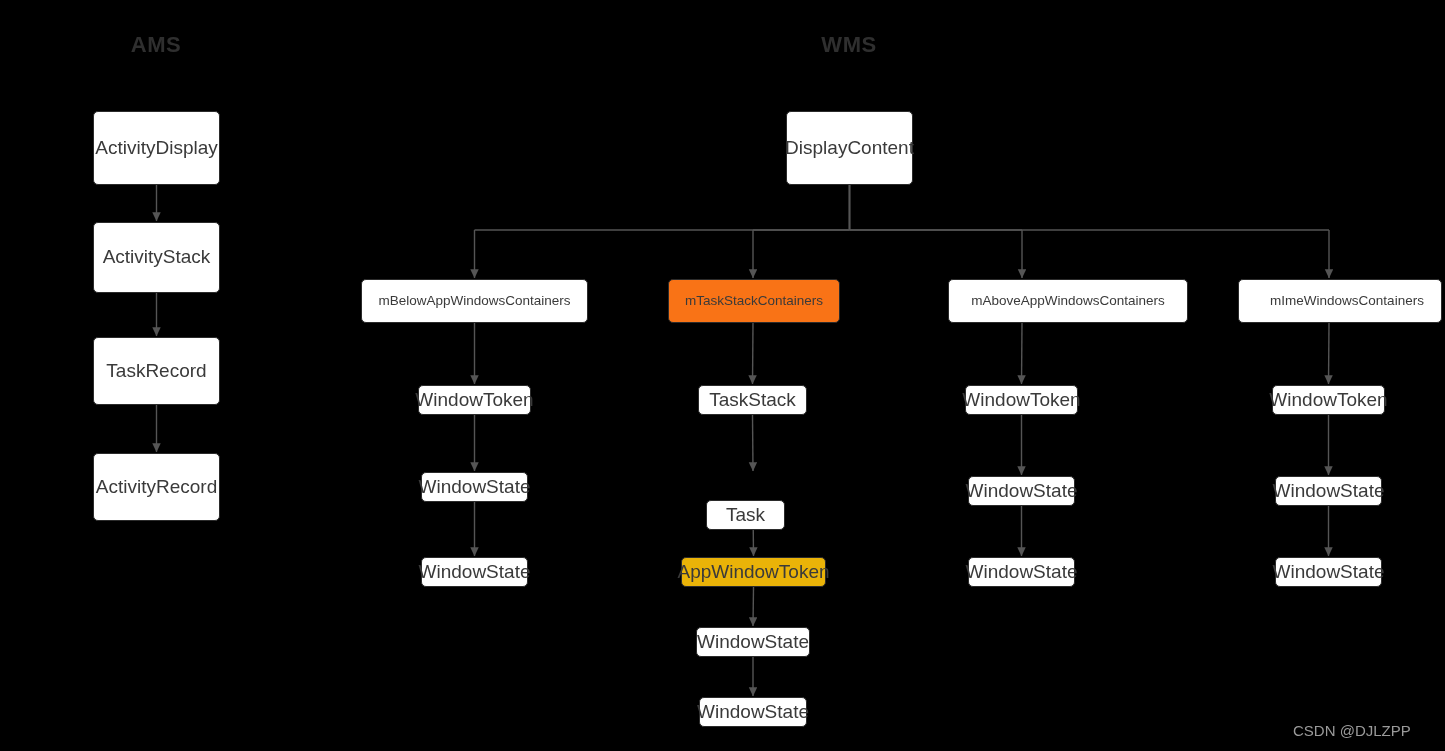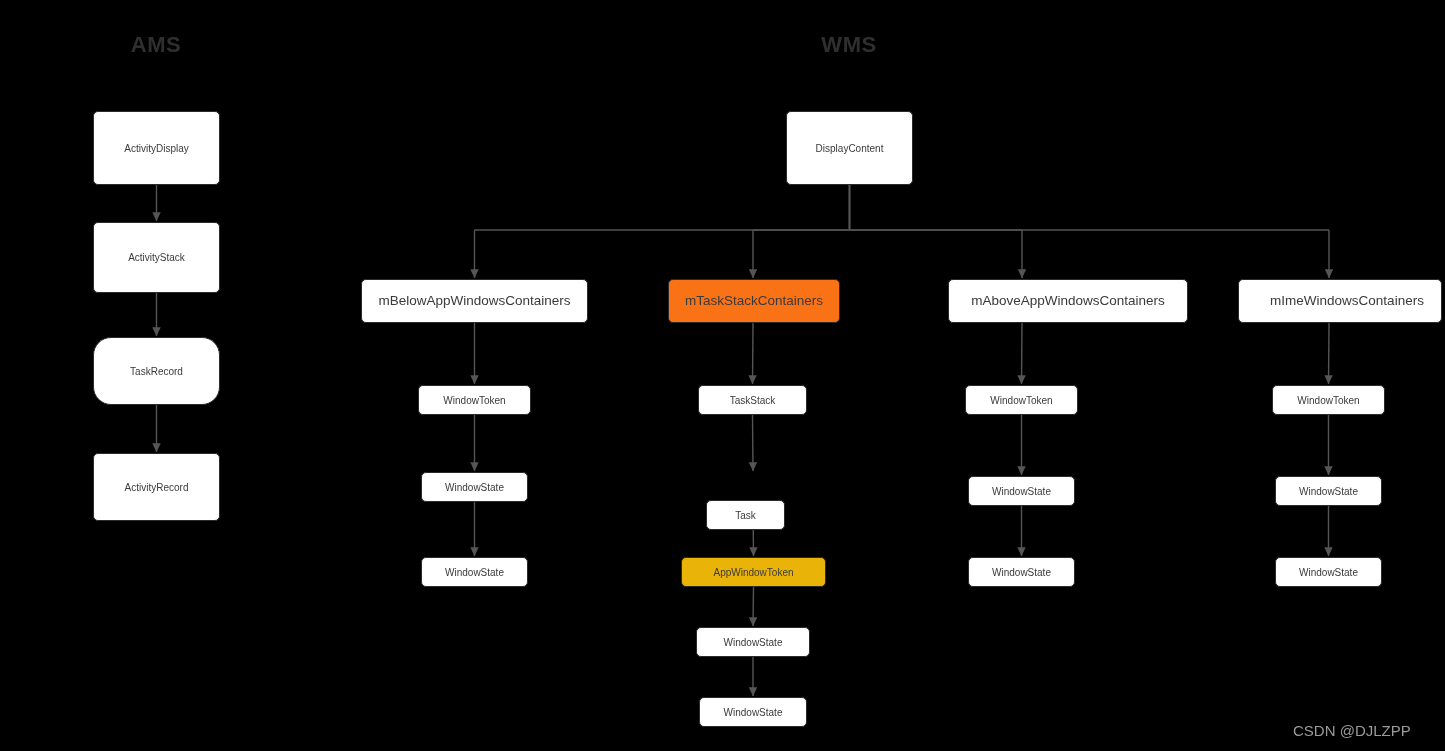--- a/index.html
+++ b/index.html
@@ -35,21 +35,21 @@
     transform: translateX(-50%);
     text-align: center;
   }
   .node {
     position: absolute;
     box-sizing: border-box;
     background: #ffffff;
     border: 1.6px solid #2b2b2b;
     border-radius: 5px;
     color: #3a3a3a;
-    font-size: 10px;
+    font-size: 19px;
     display: flex;
     align-items: center;
     justify-content: center;
     text-align: center;
     white-space: nowrap;
     line-height: 1.1;
     padding: 0 6px;
     z-index: 2;
   }
   .node.big {
@@ -107,21 +107,21 @@
       </g>
   </svg>
 
   <div id="titles">
       <div class="section-title" style="left: 156px; top: 32px; color: rgb(47, 47, 47);">AMS</div>
       <div class="section-title" style="left: 849px; top: 32px; color: rgb(47, 47, 47);">WMS</div>
     </div>
   <div id="nodes">
       <div class="node" style="left: 93px; top: 111px; width: 127px; height: 74px; background: rgb(255, 255, 255); border-color: rgb(43, 43, 43); color: rgb(58, 58, 58);">ActivityDisplay</div>
       <div class="node" style="left: 93px; top: 222px; width: 127px; height: 71px; background: rgb(255, 255, 255); border-color: rgb(43, 43, 43); color: rgb(58, 58, 58);">ActivityStack</div>
-      <div class="node" style="left: 93px; top: 337px; width: 127px; height: 68px; background: rgb(255, 255, 255); border-color: rgb(43, 43, 43); color: rgb(58, 58, 58); border-radius: 18px;">TaskRecord</div>
+      <div class="node" style="left: 93px; top: 337px; width: 127px; height: 68px; background: rgb(255, 255, 255); border-color: rgb(43, 43, 43); color: rgb(58, 58, 58);">TaskRecord</div>
       <div class="node" style="left: 93px; top: 453px; width: 127px; height: 68px; background: rgb(255, 255, 255); border-color: rgb(43, 43, 43); color: rgb(58, 58, 58);">ActivityRecord</div>
       <div class="node" style="left: 786px; top: 111px; width: 127px; height: 74px; background: rgb(255, 255, 255); border-color: rgb(43, 43, 43); color: rgb(58, 58, 58);">DisplayContent</div>
       <div class="node big" style="left: 361px; top: 279px; width: 227px; height: 44px; background: rgb(255, 255, 255); border-color: rgb(43, 43, 43); color: rgb(58, 58, 58);">mBelowAppWindowsContainers</div>
       <div class="node big" style="left: 668px; top: 279px; width: 172px; height: 44px; background: #f97316; border-color: rgb(43, 43, 43); color: rgb(58, 58, 58);">mTaskStackContainers</div>
       <div class="node big" style="left: 948px; top: 279px; width: 240px; height: 44px; background: rgb(255, 255, 255); border-color: rgb(43, 43, 43); color: rgb(58, 58, 58);">mAboveAppWindowsContainers</div>
       <div class="node big" style="left: 1238px; top: 279px; width: 204px; height: 44px; background: rgb(255, 255, 255); border-color: rgb(43, 43, 43); color: rgb(58, 58, 58); padding-left: 20px;">mImeWindowsContainers</div>
       <div class="node" style="left: 418px; top: 385px; width: 113px; height: 30px; background: rgb(255, 255, 255); border-color: rgb(43, 43, 43); color: rgb(58, 58, 58);">WindowToken</div>
       <div class="node" style="left: 421px; top: 472px; width: 107px; height: 30px; background: rgb(255, 255, 255); border-color: rgb(43, 43, 43); color: rgb(58, 58, 58);">WindowState</div>
       <div class="node" style="left: 421px; top: 557px; width: 107px; height: 30px; background: rgb(255, 255, 255); border-color: rgb(43, 43, 43); color: rgb(58, 58, 58);">WindowState</div>
       <div class="node" style="left: 698px; top: 385px; width: 109px; height: 30px; background: rgb(255, 255, 255); border-color: rgb(43, 43, 43); color: rgb(58, 58, 58);">TaskStack</div>

